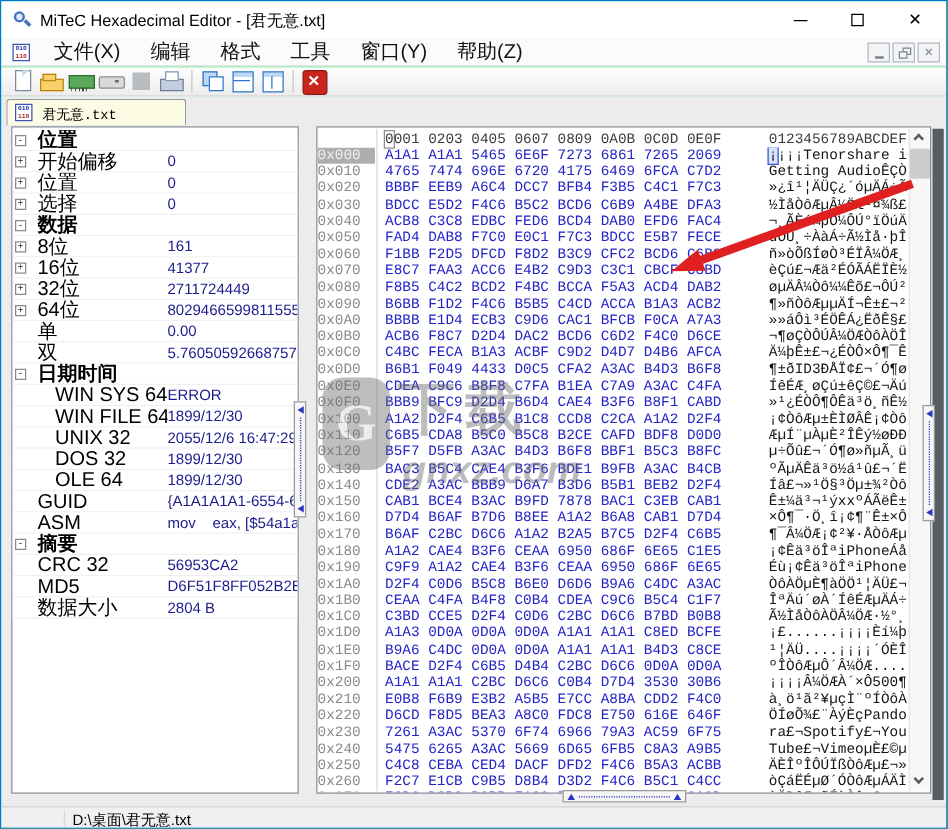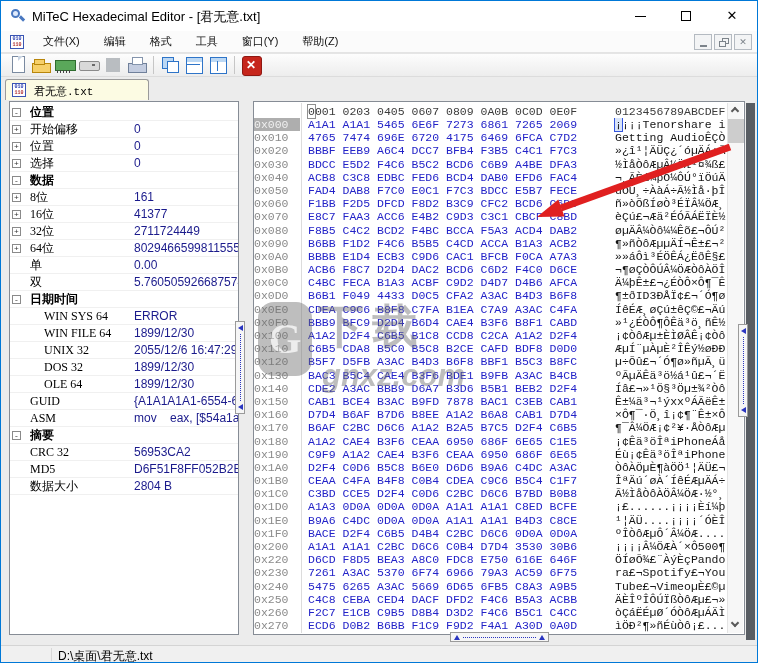--- a/index.html
+++ b/index.html
@@ -1,40 +1,40 @@
 <!DOCTYPE html>
 <html><head>
 <meta charset="utf-8">
 <style>
   * { margin:0; padding:0; box-sizing:border-box; }
   html,body { background:#3a3a3a; }
   body { font-family:"Liberation Sans", sans-serif; }
   #win {
-    position:relative; width:758px; height:663px; background:#e5e5e5;
+    position:relative; width:758px; height:663px; background:#86efac;
     border:1px solid #0078d7; overflow:hidden;
   }
   
   .titlebar { position:absolute; left:0; top:0; width:100%; height:30px; background:#fff; }
   .app-icon { position:absolute; left:9px; top:7px; width:16px; height:16px; }
   .app-icon .lens { position:absolute; left:1px; top:1px; width:9px; height:9px; border:2px solid #4a78c0; border-radius:50%; background:#dfeafc; }
   .app-icon .handle { position:absolute; left:9px; top:9px; width:6px; height:3px; background:#4a78c0; transform:rotate(45deg); }
   .title-text { position:absolute; left:31px; top:7px; font-size:13px; color:#000; white-space:nowrap; }
   .cap-btn { position:absolute; top:0; width:46px; height:30px; }
   .cap-btn.min  { left:616px; } .cap-btn.max { left:662px; } .cap-btn.close { left:708px; }
   .cap-btn .g-min { position:absolute; left:18px; top:15px; width:11px; height:1px; background:#000; }
   .cap-btn .g-max { position:absolute; left:18px; top:10px; width:10px; height:10px; border:1px solid #000; }
   .cap-btn .g-close { position:absolute; left:0; top:0; width:46px; height:30px; text-align:center; line-height:30px; font-size:13px; color:#000; }
   
   .menubar { position:absolute; left:0; top:30px; width:100%; height:22px; background:#fbfbfb; border-bottom:1px solid #e4e4e4; }
   .bin-icon { width:14px; height:14px; background:#fff; border:1px solid #3a55b4; position:relative; display:inline-block; }
   .bin-icon::before { content:"010"; position:absolute; left:0; top:0px; width:100%; text-align:center; font:bold 5px/6px "Liberation Mono", monospace; color:#2a3fb0; }
   .bin-icon::after  { content:"110"; position:absolute; left:0; top:6px; width:100%; text-align:center; font:bold 5px/6px "Liberation Mono", monospace; color:#b03030; }
   .menubar .bin-icon { position:absolute; left:9px; top:4px; }
   .menu-items { position:absolute; left:30px; top:0; height:22px; display:flex; }
-  .menu-item { padding:0 12px; font-size:11px; color:#111; line-height:21px; white-space:nowrap;text-align:right; }
+  .menu-item { padding:0 12px; font-size:16px; color:#111; line-height:21px; white-space:nowrap;text-align:right; }
   .mdi-btns { position:absolute; right:5px; top:3px; display:flex; gap:2px; }
   .mdi-btn { width:18px; height:16px; border:1px solid #b4bac1; background:#f3f4f5; position:relative; }
   .mdi-btn .s-min { position:absolute; left:5px; top:10px; width:7px; height:2px; background:#7c838a; }
   .mdi-btn .s-rst1 { position:absolute; left:7px; top:3px; width:7px; height:6px; border:1px solid #7c838a; }
   .mdi-btn .s-rst2 { position:absolute; left:4px; top:6px; width:7px; height:6px; border:1px solid #7c838a; background:#f3f4f5; }
   .mdi-btn .s-x { position:absolute; left:0; top:0; width:16px; height:14px; text-align:center; line-height:14px; font-size:9px; color:#7c838a; }
   
   .toolbar { position:absolute; left:0; top:53px; width:100%; height:23px; background:linear-gradient(#fdfdfd,#ededed); border-bottom:1px solid #dcdcdc; display:flex; align-items:center; padding-left:4px; }
   .tbtn { width:24px; height:22px; position:relative; flex:none; }
   .tbtn::before, .tbtn::after { content:""; position:absolute; }
@@ -65,21 +65,21 @@
   .tab-label { position:absolute; left:28px; top:4px; font-size:11px; color:#000; font-family:"Liberation Mono", monospace; }
   
   .main { position:absolute; left:0; top:99px; width:100%; height:545px; background:#ececec; }
   
   .prop-panel { position:absolute; left:8px; top:1px; width:230px; height:534px; background:#fff; border:1px solid #868c95; overflow:hidden; }
   .pg-rows { position:absolute; left:0; top:2px; right:0; }
   .pg-colsep { position:absolute; left:123px; top:2px; height:391px; width:1px; background:#ececec; }
   .pg-row { position:relative; height:17px; line-height:17px; display:flex; border-bottom:1px solid #f0f0f0; background:#fff; }
   .pg-gutter { width:20px; flex:none; position:relative; }
   .pg-box { position:absolute; left:2px; top:4px; width:9px; height:9px; border:1px solid #8a8a8a; background:#fff; font:8px/7px "Liberation Mono",monospace; text-align:center; color:#333; }
-  .pg-label { width:104px; flex:none; font-size:12px; color:#000; white-space:nowrap; overflow:hidden;font-family:Liberation Serif, serif; }
+  .pg-label { width:104px; flex:none; font-size:16px; color:#000; white-space:nowrap; overflow:hidden; }
   .pg-label.ind { padding-left:14px; }
   .pg-section .pg-label { font-weight:bold; width:200px; }
   .pg-value { flex:1; font-size:12px; color:#1b1b8c; white-space:pre; overflow:hidden; }
   .file-type { position:absolute; left:0; right:0; top:445px; text-align:center; }
   .ft-icon { display:inline-block; position:relative; width:22px; height:30px; background:#fdfdfd; border:1px solid #9aa2aa; }
   .ft-icon::before { content:""; position:absolute; left:3px; top:4px; width:14px; height:20px; background:repeating-linear-gradient(#b9bfc6 0 1px,transparent 1px 3px); }
   .ft-icon::after { content:""; position:absolute; right:-1px; top:-1px; border-left:6px solid #d6dade; border-bottom:6px solid transparent; }
   .ft-label { margin-top:6px; font-size:12px; color:#000; }
   
   .grip-v { position:absolute; width:10px; height:93px; border:1px solid #9a9a9a; background:#f6f6f6; }
@@ -507,20 +507,25 @@
             <span class="hf-addr">0x1F0</span>
             <span class="hf-hex">BACE D2F4 C6B5 D4B4 C2BC D6C6 0D0A 0D0A</span>
             <span class="hf-ascii">ºÎÒôÆµÔ´Â¼ÖÆ....</span>
           </div>
           <div class="hex-flex">
             <span class="hf-addr">0x200</span>
             <span class="hf-hex">A1A1 A1A1 C2BC D6C6 C0B4 D7D4 3530 30B6</span>
             <span class="hf-ascii">¡¡¡¡Â¼ÖÆÀ´×Ô500¶</span>
           </div>
           <div class="hex-flex">
+            <span class="hf-addr">0x210</span>
+            <span class="hf-hex">E0B8 F6B9 E3B2 A5B5 E7CC A8BA CDD2 F4C0</span>
+            <span class="hf-ascii">à¸ö¹ã²¥µçÌ¨ºÍÒôÀ</span>
+          </div>
+          <div class="hex-flex">
             <span class="hf-addr">0x220</span>
             <span class="hf-hex">D6CD F8D5 BEA3 A8C0 FDC8 E750 616E 646F</span>
             <span class="hf-ascii">ÖÍøÕ¾£¨ÀýÈçPando</span>
           </div>
           <div class="hex-flex">
             <span class="hf-addr">0x230</span>
             <span class="hf-hex">7261 A3AC 5370 6F74 6966 79A3 AC59 6F75</span>
             <span class="hf-ascii">ra£¬Spotify£¬You</span>
           </div>
           <div class="hex-flex">

